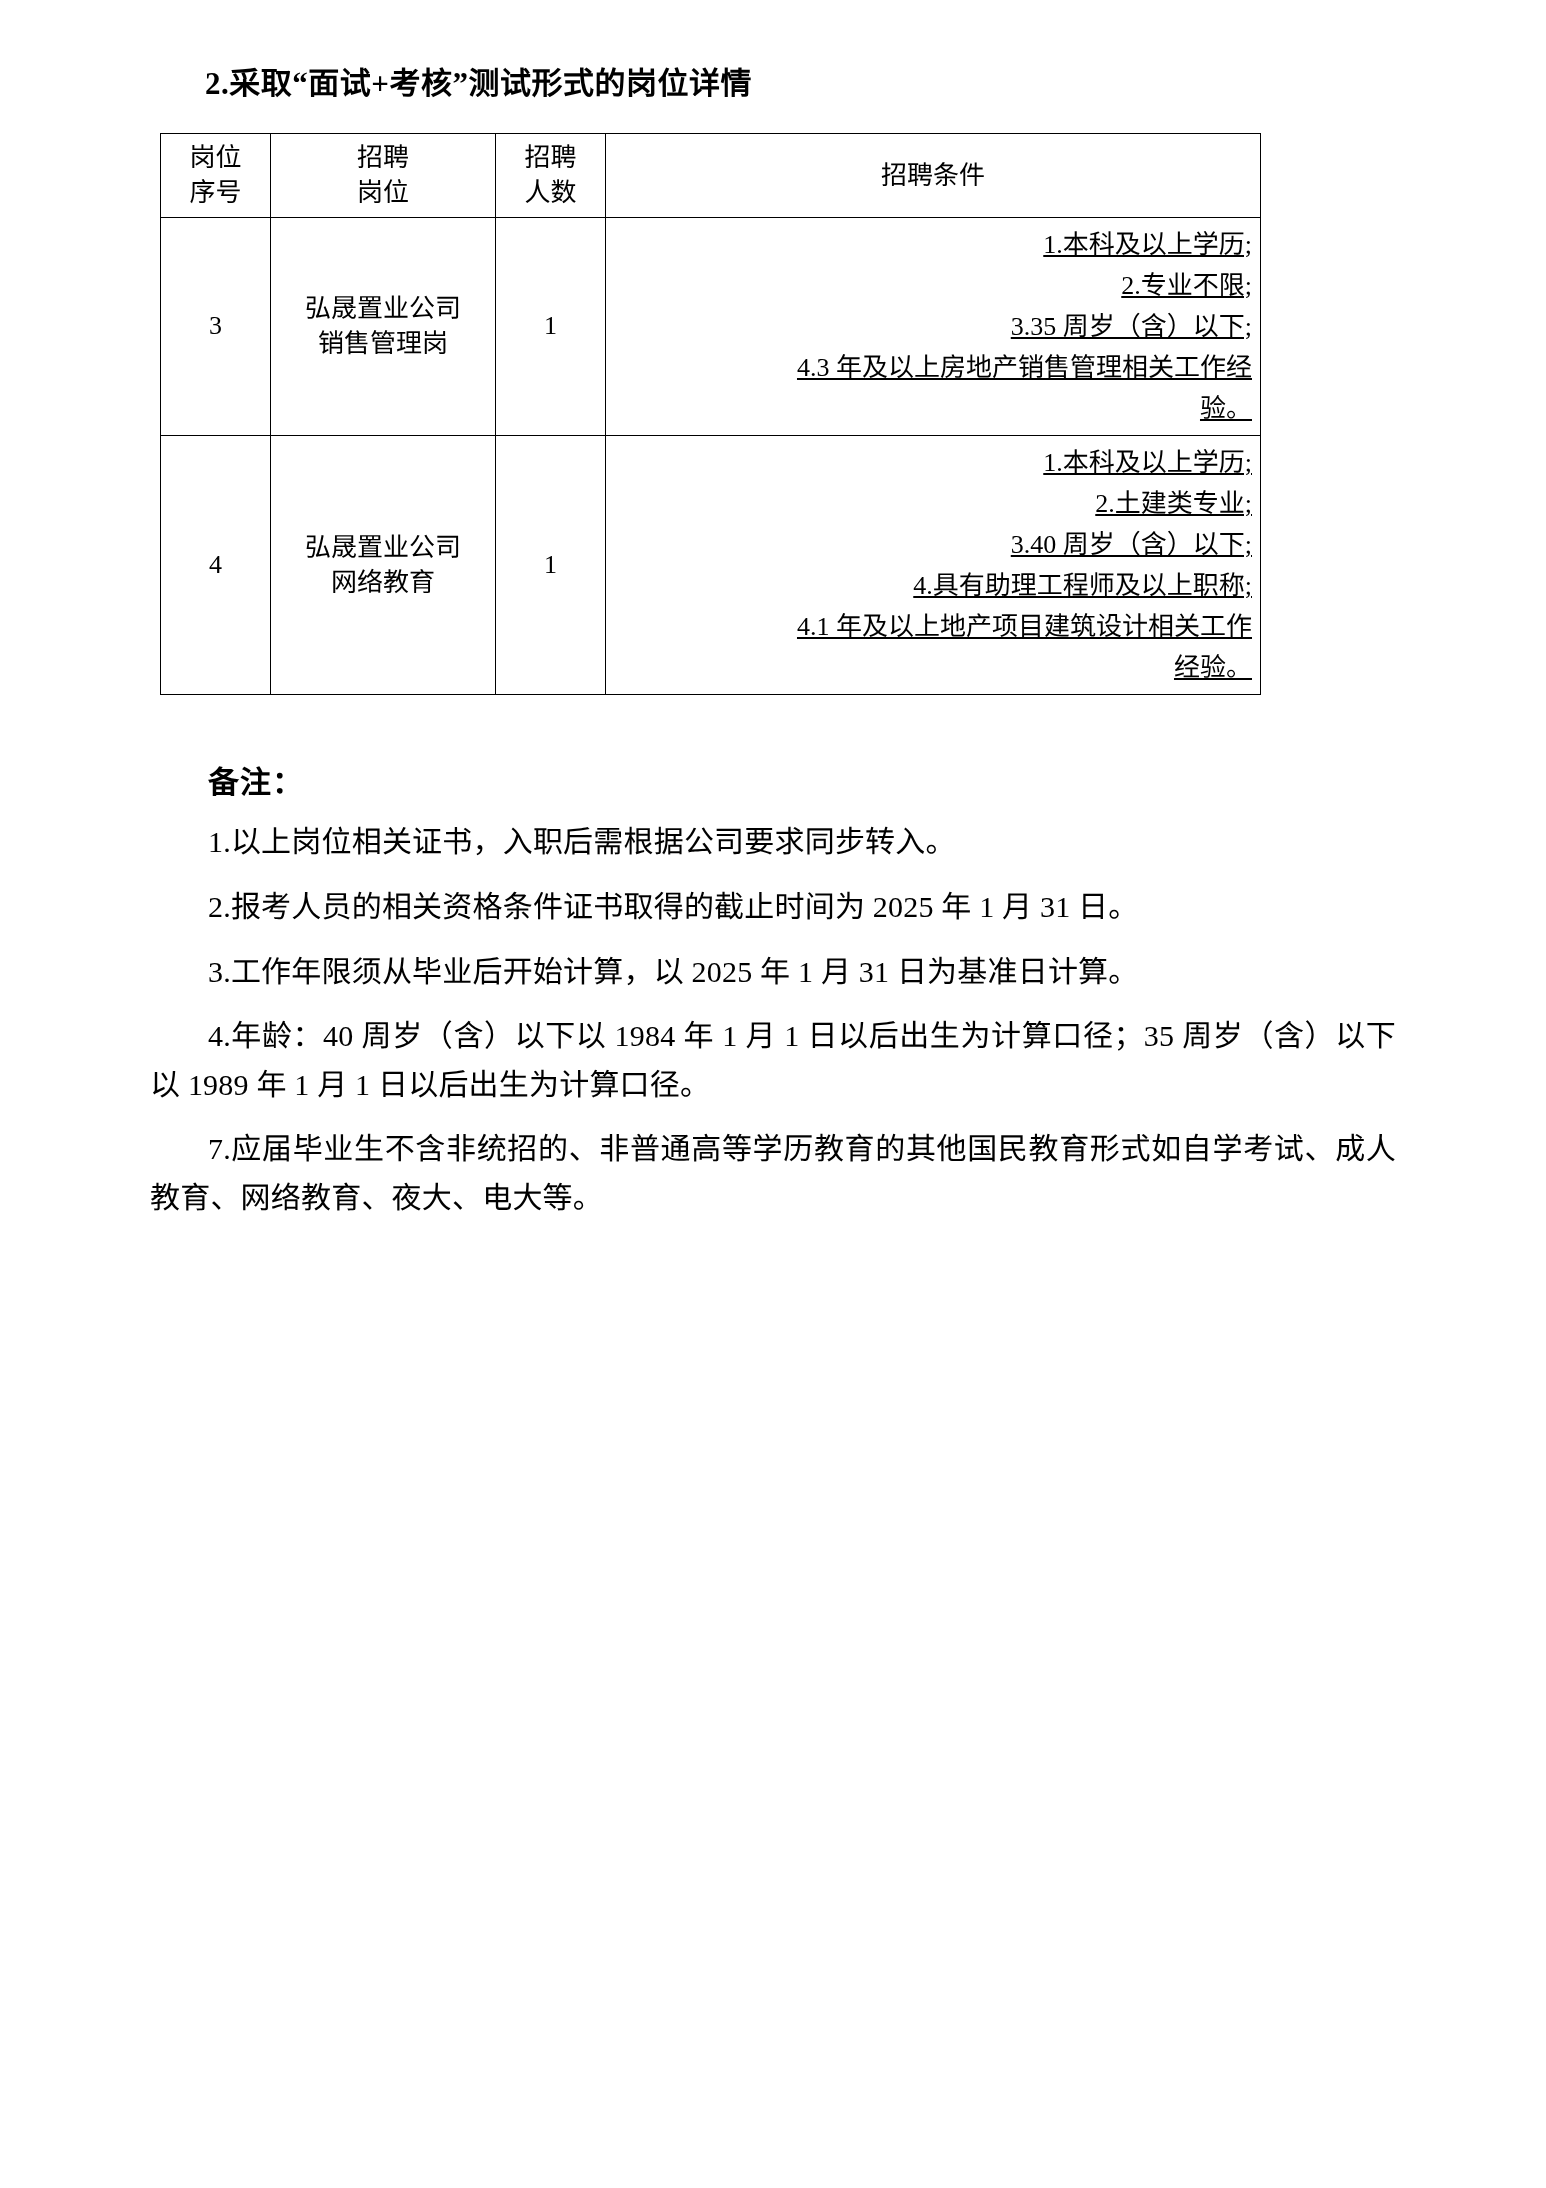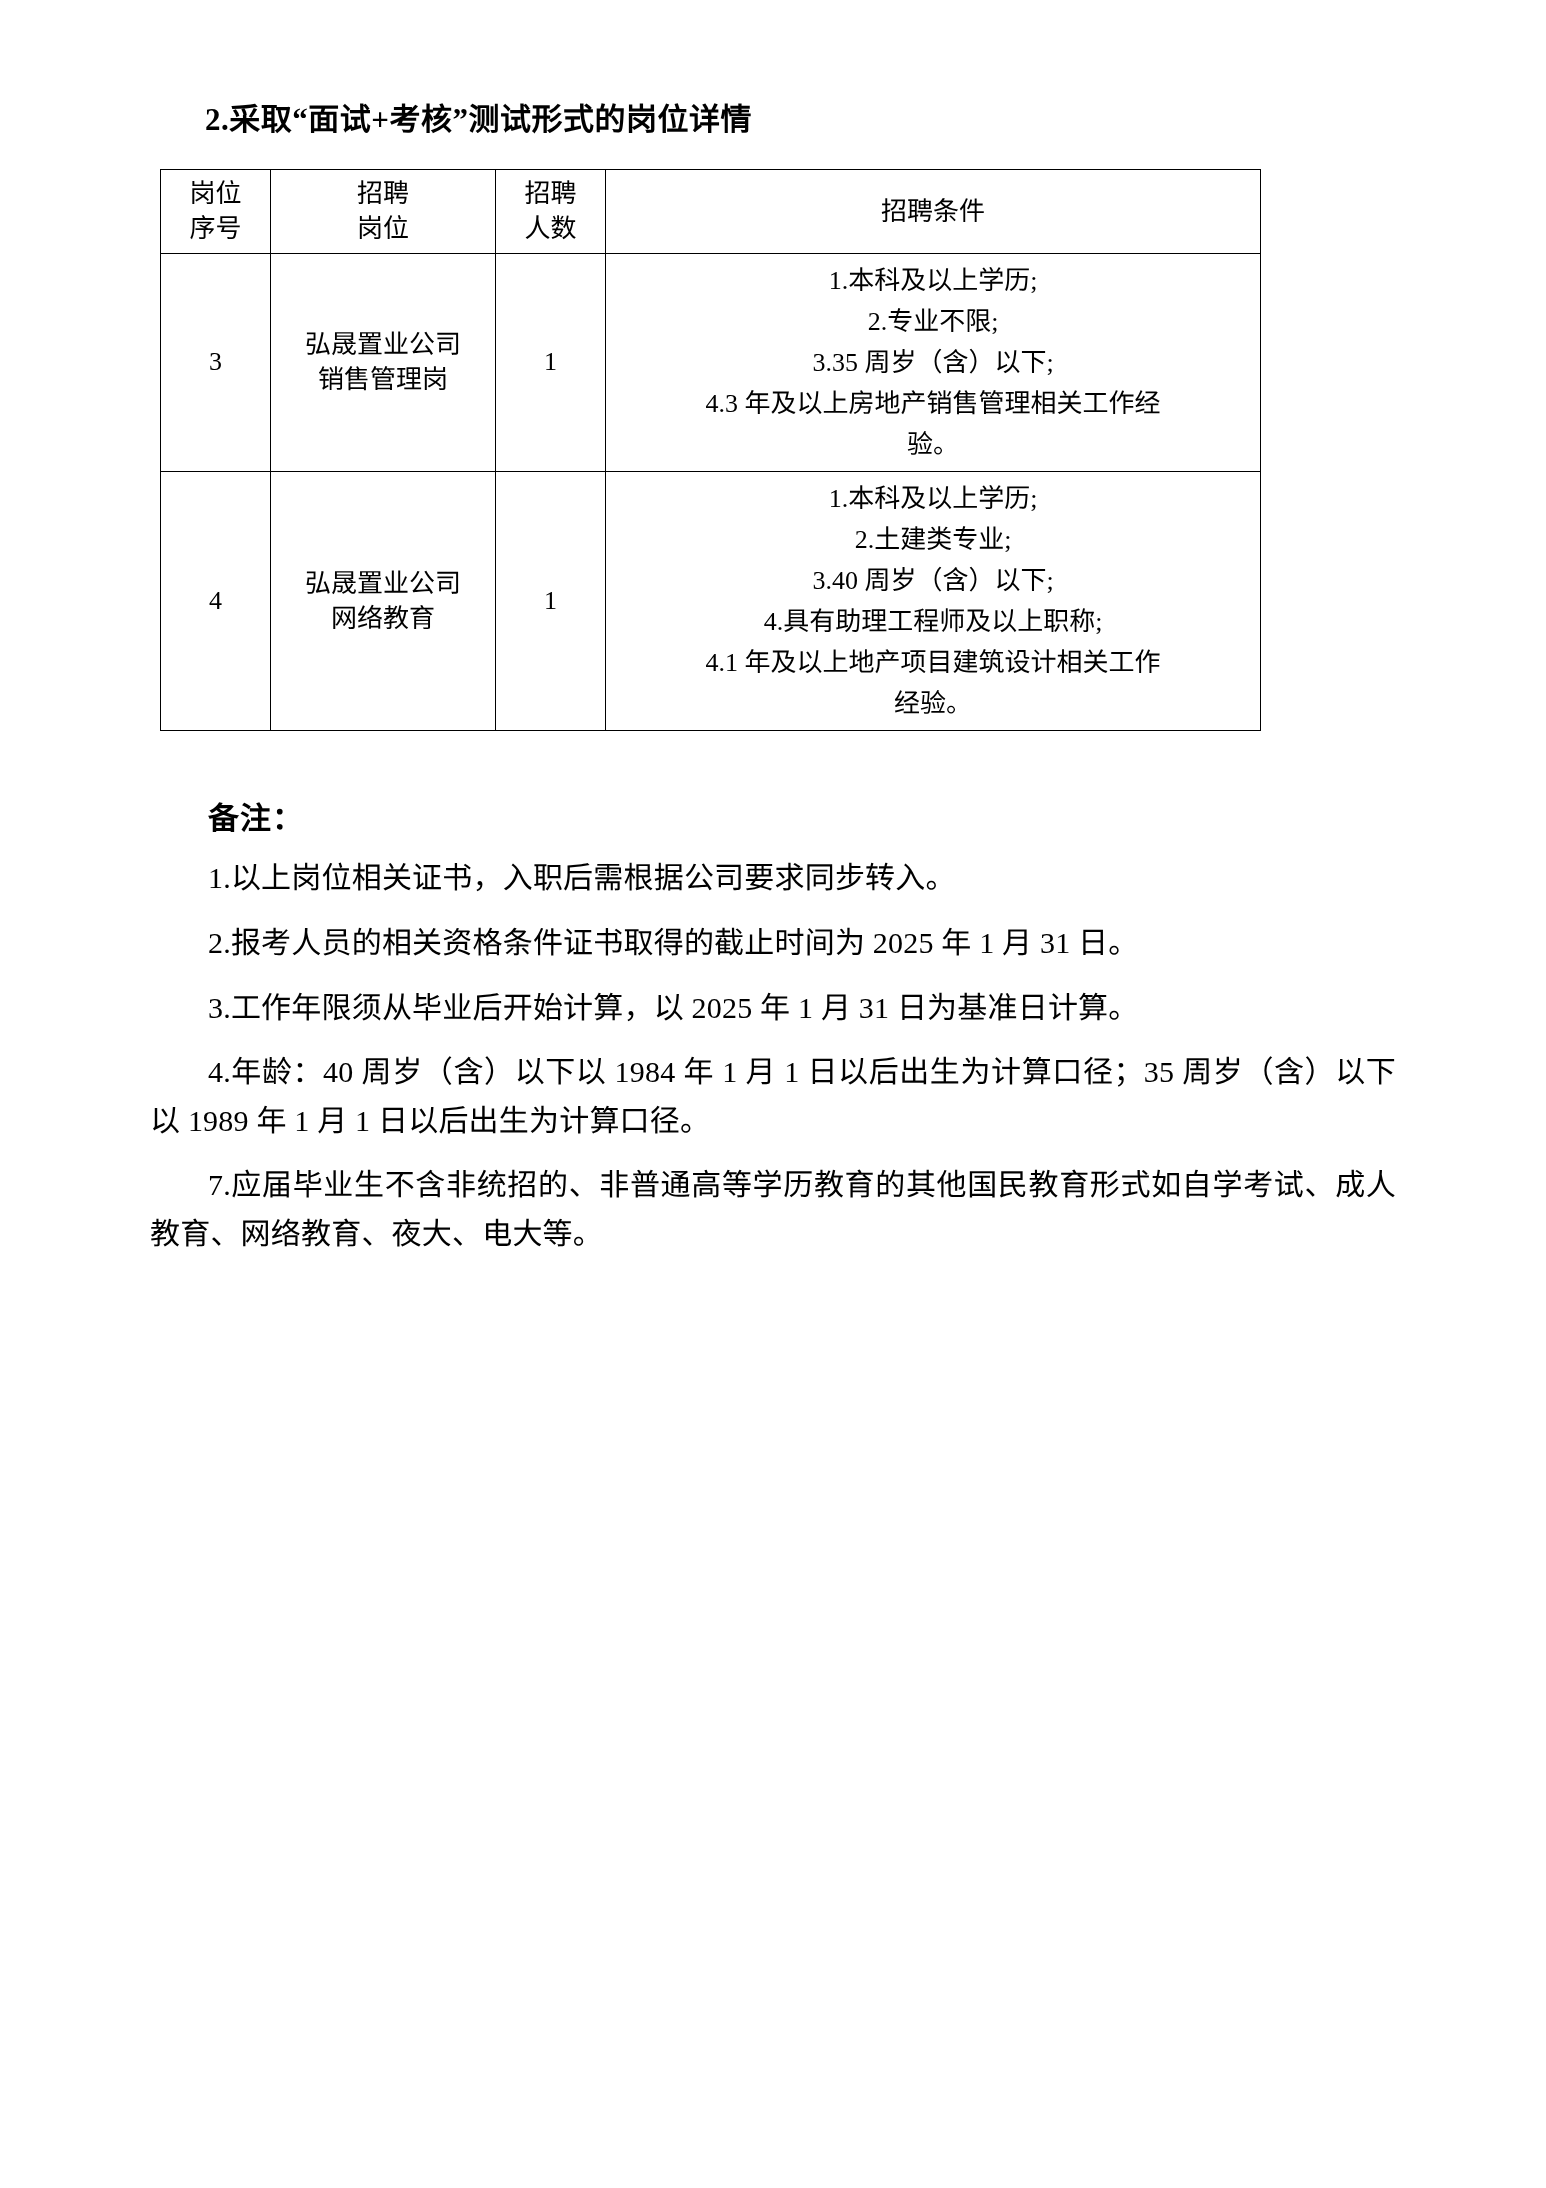--- a/index.html
+++ b/index.html
@@ -10,21 +10,21 @@
   body {
     width: 1546px;
     min-height: 2188px;
     font-family: "Liberation Serif", "DejaVu Serif", serif;
     color: #000000;
   }
   .page {
     width: 1546px;
     min-height: 2188px;
     box-sizing: border-box;
-    padding: 98px 150px 60px 150px;
+    padding: 62px 150px 60px 150px;
     position: relative;
   }
   .doc-title {
     font-size: 31px;
     font-weight: bold;
     line-height: 1.4;
     margin: 0 0 28px 55px;
     letter-spacing: 0.5px;
   }
   table.jobs {
@@ -49,22 +49,23 @@
     font-weight: normal;
   }
   .hdr-two-line {
     display: block;
     line-height: 1.35;
   }
   td.center {
     text-align: center;
   }
   td.cond {
-    text-align: center;
+    text-align: right;
     padding: 10px 12px 10px 14px;
+    text-decoration: underline;
   }
   td.cond .line {
     display: block;
     line-height: 1.58;
     white-space: normal;
   }
   .notes {
     margin-top: 62px;
   }
   .notes-title {

